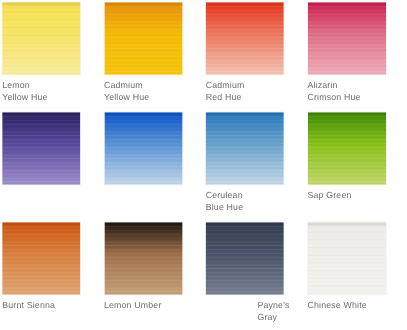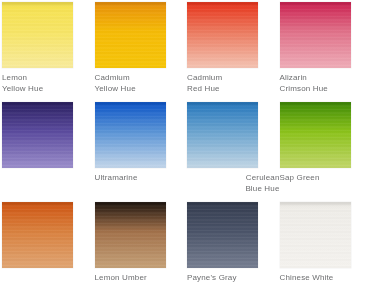--- a/index.html
+++ b/index.html
@@ -119,61 +119,61 @@
         <div class="swatch-texture"></div>
         <div class="swatch-edge"></div>
       </div>
     </div>
     <div class="swatch-cell">
       <div class="swatch-chip">
         <div class="swatch-paint" style="background: linear-gradient(rgb(11, 84, 200) 0%, rgb(90, 148, 214) 45%, rgb(195, 214, 234) 100%);"></div>
         <div class="swatch-texture"></div>
         <div class="swatch-edge"></div>
       </div>
-      <div class="swatch-label" style="color: rgb(109, 110, 112);">Ultramarine</div>
     </div>
     <div class="swatch-cell">
       <div class="swatch-chip">
         <div class="swatch-paint" style="background: linear-gradient(rgb(37, 119, 189) 0%, rgb(107, 164, 207) 45%, rgb(194, 214, 229) 100%);"></div>
         <div class="swatch-texture"></div>
         <div class="swatch-edge"></div>
       </div>
-      <div class="swatch-label" style="color: rgb(109, 110, 112); text-align: right;">Cerulean
+      <div class="swatch-label" style="color: rgb(109, 110, 112);">Cerulean
 Blue Hue</div>
     </div>
     <div class="swatch-cell">
       <div class="swatch-chip">
         <div class="swatch-paint" style="background: linear-gradient(rgb(63, 138, 7) 0%, rgb(139, 194, 26) 45%, rgb(194, 214, 106) 100%);"></div>
         <div class="swatch-texture"></div>
         <div class="swatch-edge"></div>
       </div>
       <div class="swatch-label" style="color: rgb(109, 110, 112);">Sap Green</div>
     </div>
     <div class="swatch-cell">
       <div class="swatch-chip">
         <div class="swatch-paint" style="background: linear-gradient(rgb(207, 84, 17) 0%, rgb(217, 129, 63) 45%, rgb(224, 165, 115) 100%);"></div>
         <div class="swatch-texture"></div>
         <div class="swatch-edge"></div>
       </div>
+      <div class="swatch-label" style="color: rgb(109, 110, 112);">Burnt Sienna</div>
     </div>
     <div class="swatch-cell">
       <div class="swatch-chip">
         <div class="swatch-paint" style="background: linear-gradient(rgb(31, 21, 15) 0%, rgb(162, 113, 74) 45%, rgb(197, 161, 120) 100%);"></div>
         <div class="swatch-texture"></div>
         <div class="swatch-edge"></div>
       </div>
       <div class="swatch-label" style="color: rgb(109, 110, 112);">Lemon Umber</div>
     </div>
     <div class="swatch-cell">
       <div class="swatch-chip">
         <div class="swatch-paint" style="background: linear-gradient(rgb(52, 60, 79) 0%, rgb(75, 84, 105) 45%, rgb(118, 126, 145) 100%);"></div>
         <div class="swatch-texture"></div>
         <div class="swatch-edge"></div>
       </div>
-      <div class="swatch-label" style="color: rgb(109, 110, 112);">Payne's Gray</div>
+      <div class="swatch-label" style="color: rgb(109, 110, 112); margin-left: 47px;">Payne's Gray</div>
     </div>
     <div class="swatch-cell">
       <div class="swatch-chip">
         <div class="swatch-paint" style="background: linear-gradient(rgb(238, 236, 231) 0%, rgb(241, 239, 235) 45%, rgb(244, 242, 238) 100%);"></div>
         <div class="swatch-texture"></div>
         <div class="swatch-edge"></div>
       </div>
       <div class="swatch-label" style="color: rgb(109, 110, 112);">Chinese White</div>
     </div>
   </div>

